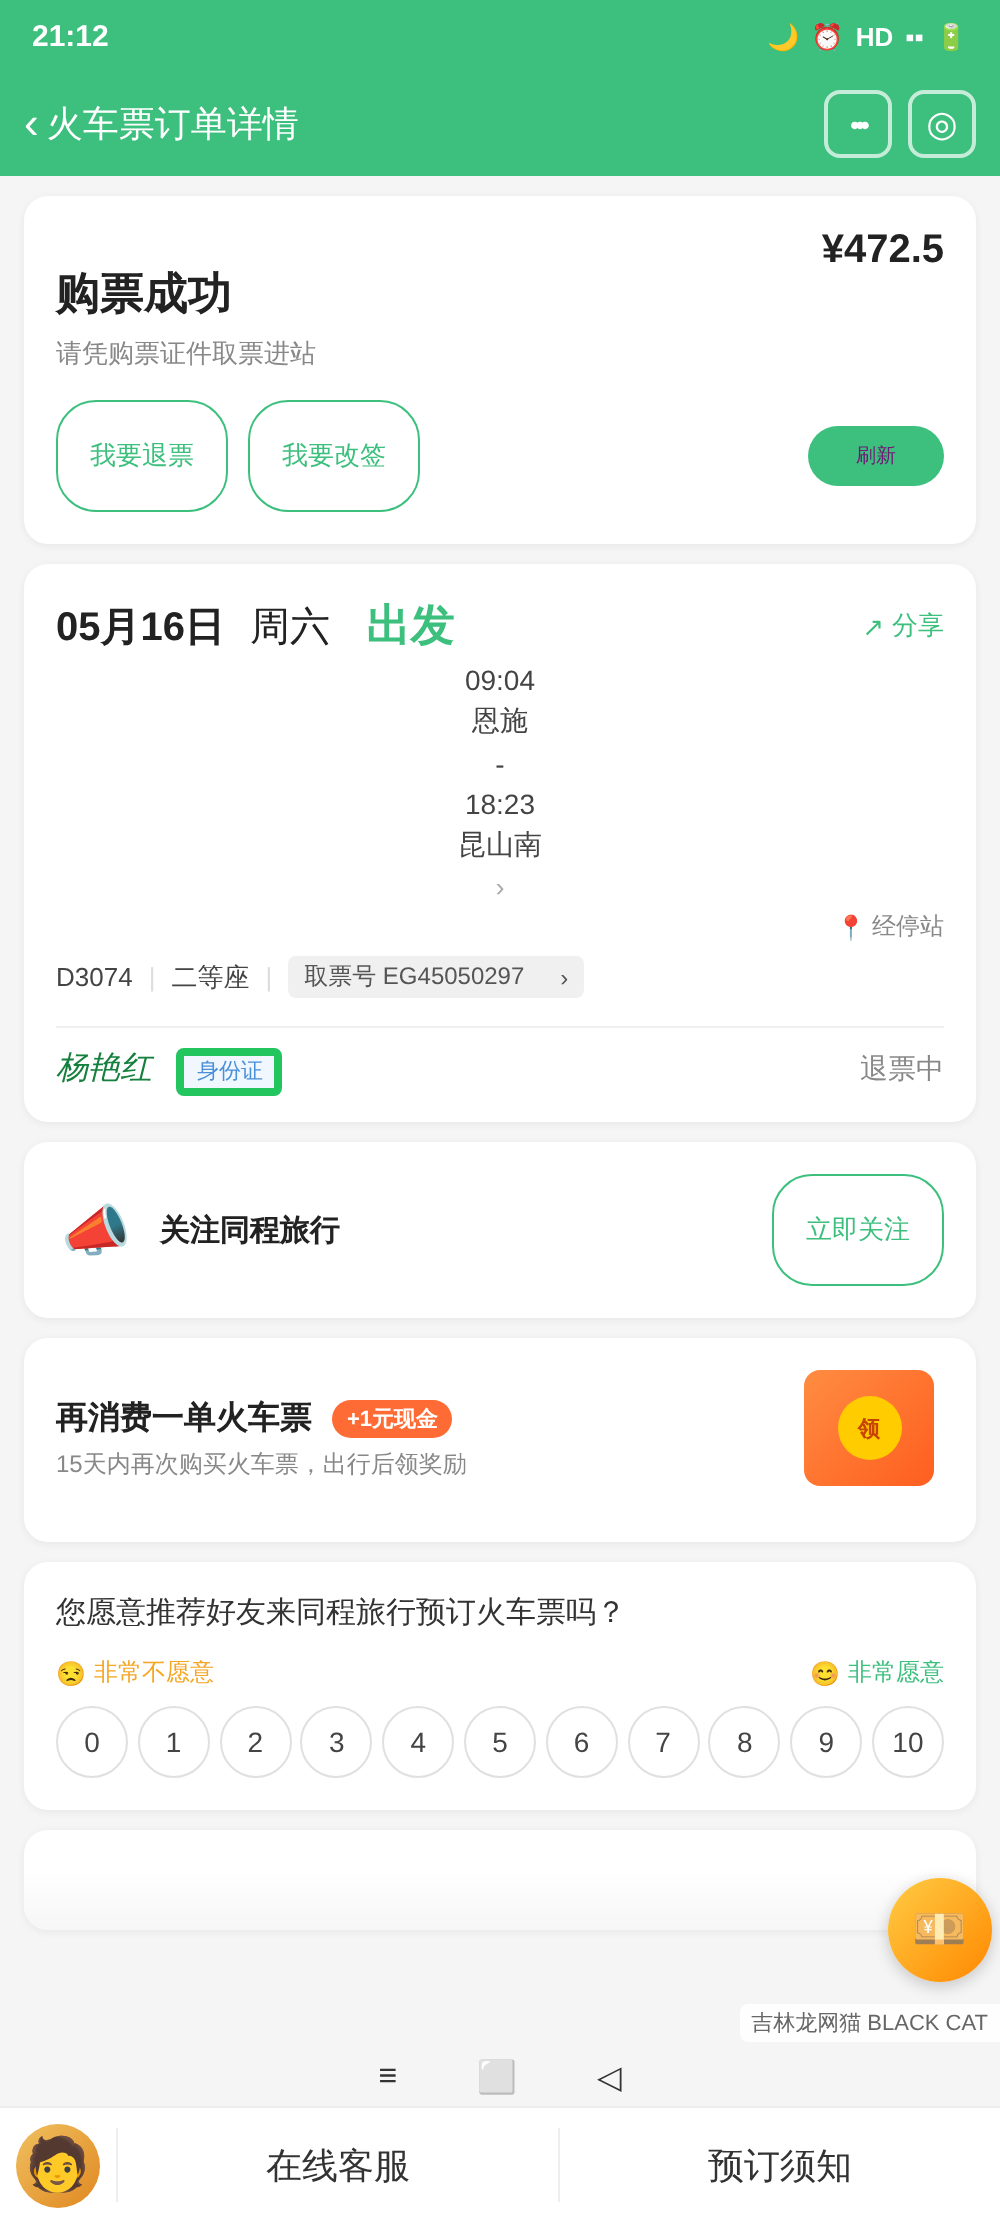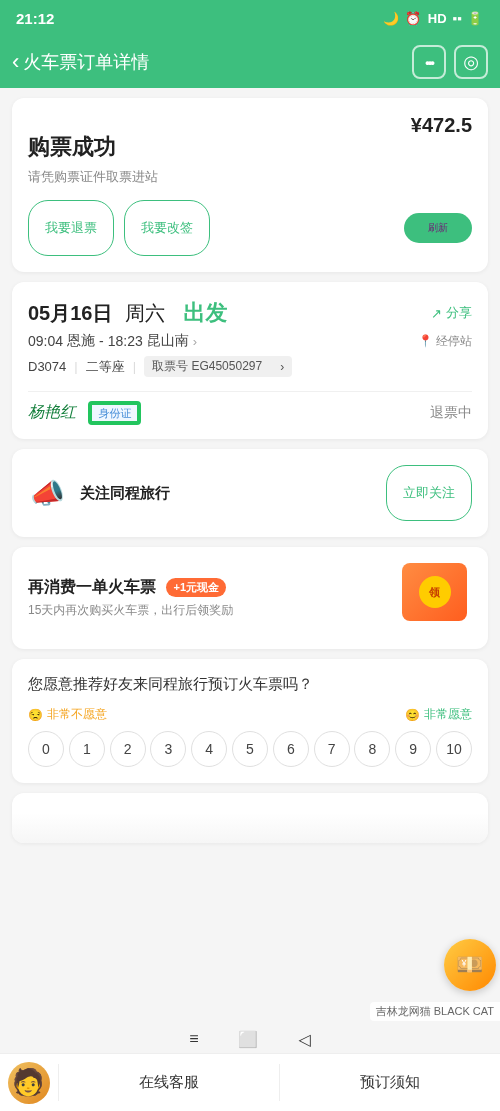--- a/index.html
+++ b/index.html
@@ -154,20 +154,21 @@
       gap: 4px;
       color: #3dbf7e;
       font-size: 13px;
       cursor: pointer;
     }
     .trip-route-row {
       display: flex;
       align-items: center;
       margin-bottom: 6px;
       gap: 4px;
+      flex-direction: column;
     }
     .trip-route-text {
       font-size: 14px;
       color: #444;
     }
     .stop-btn {
       display: flex;
       align-items: center;
       gap: 3px;
       color: #888;
@@ -415,21 +416,21 @@
     .nav-divider {
       width: 1px;
       background: #eee;
       margin: 10px 0;
     }
     .nav-item {
       flex: 1;
       display: flex;
       align-items: center;
       justify-content: center;
-      font-size: 15px;
+      font-size: 18px;
       color: #333;
       cursor: pointer;
     }
 
     
     .bottom-spacer {
       height: 58px;
     }
 
     

